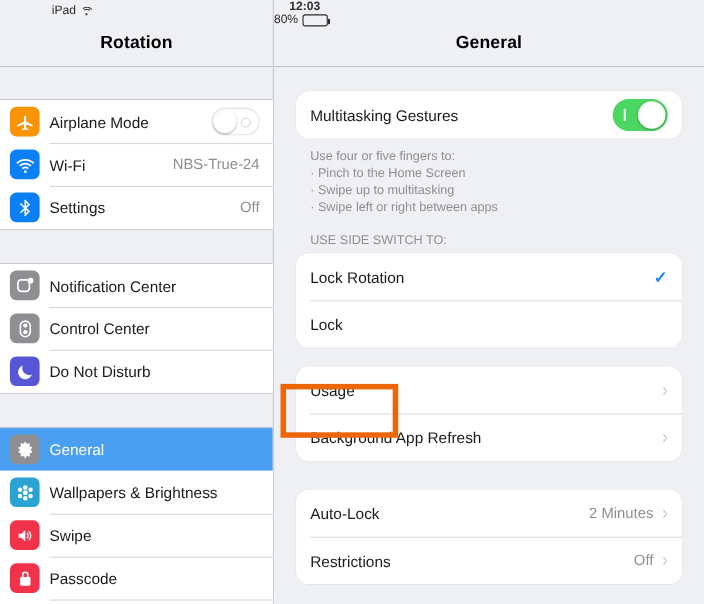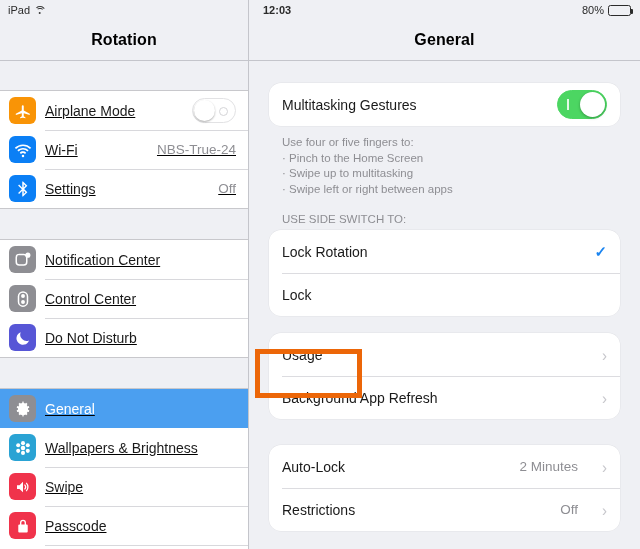--- a/index.html
+++ b/index.html
@@ -24,21 +24,21 @@
     overflow: hidden;
   }
   .statusbar {
     height: 20px;
     display: flex;
     align-items: center;
     padding: 0 8px;
     font-size: 11px;
     color: #2b2b2b;
   }
-  .statusbar .sb-left { display: flex; align-items: center; gap: 4px; }
+  .statusbar .sb-left { display: flex; align-items: center; gap: 4px; margin-left: 39px; }
   .sb-label { font-size: 11px; color: #2b2b2b; }
   .wifi-glyph { display: inline-block; width: 11px; height: 9px; position: relative; }
   .wifi-glyph i {
     position: absolute; display: block;
     border: 1.3px solid #3a3a3a;
     border-bottom-color: transparent;
     border-left-color: transparent;
     border-right-color: transparent;
     border-radius: 50% 50% 0 0 / 100% 100% 0 0;
     left: 50%; transform: translateX(-50%);
@@ -57,21 +57,20 @@
     letter-spacing: .1px;
   }
   .nav-sep { height: 1px; background: #c4c5cb; }
 
   .sb-groups { padding-top: 29px; }
   .sb-group {
     background: #fff;
     border-top: 1px solid #c8c8cc;
     border-bottom: 1px solid #c8c8cc;
     margin-bottom: 30px;
-    text-decoration: underline;
   }
   .sb-row {
     height: 39px;
     display: flex; align-items: center;
     padding-left: 9px; padding-right: 12px;
     position: relative;
     background: #fff;
   }
   .sb-row + .sb-row::before {
     content: ""; position: absolute; left: 45px; right: 0; top: 0;
@@ -122,24 +121,24 @@
 
   
   #detail {
     width: 391px; height: 549px;
     background: #eff0f4;
     position: relative;
     overflow: hidden;
   }
   .d-status {
     height: 20px;
-    display: flex; align-items: center;
+    display: flex; align-items: flex-start;
     justify-content: space-between;
     padding: 0 9px 0 0;
-    font-size: 11px; color: #2b2b2b;
+    font-size: 11px; color: #2b2b2b; flex-direction: column;
   }
   .d-time { margin-left: 14px; font-weight: bold; font-size: 11px; }
   .d-batt { display: flex; align-items: center; gap: 4px; }
   .batt-shell {
     width: 23px; height: 11px; border: 1px solid #2b2b2b;
     border-radius: 2.5px; position: relative; padding: 1px;
   }
   .batt-fill { height: 100%; background: #2b2b2b; border-radius: 1px; }
   .batt-tip {
     position: absolute; right: -3px; top: 3px;
@@ -157,21 +156,21 @@
     height: 43px;
     display: flex; align-items: center;
     padding: 0 13px;
     position: relative;
   }
   .d-row + .d-row::before {
     content: ""; position: absolute; left: 13px; right: 0; top: 0;
     height: 1px; background: #dcdce0;
   }
   .d-label { font-size: 14px; color: #1a1a1a; flex: 1 1 auto; }
-  .d-value { font-size: 13.5px; color: #8e8e93; margin-right: 24px; }
+  .d-value { font-size: 13.5px; color: #8e8e93; margin-right: 8px; }
   .chevron {
     font-size: 15px; color: #c7c7cc; line-height: 1;
     transform: scaleY(1.15);
   }
   .check { color: #1a84f0; font-size: 15px; font-weight: bold; }
 
   .helptext {
     font-size: 11.5px; color: #8e8e93;
     line-height: 15.5px;
     padding: 9px 13px 0 13px;

